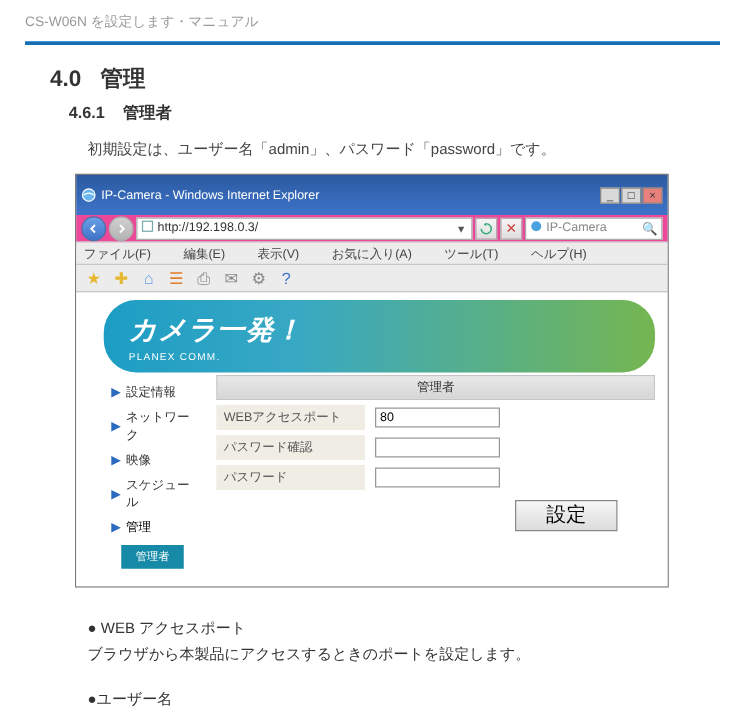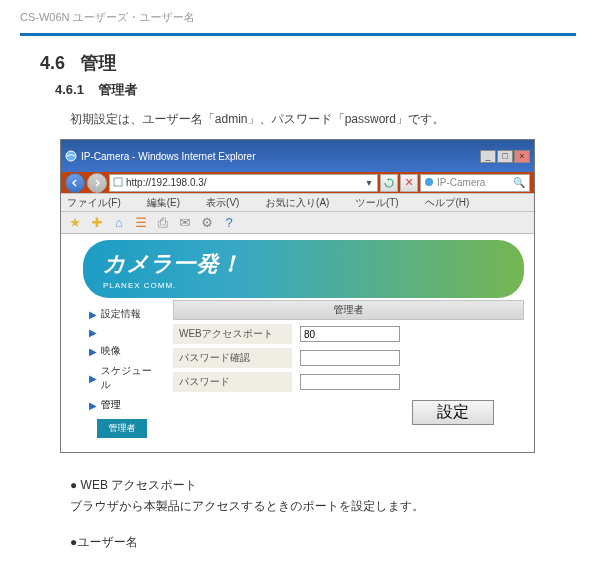--- a/index.html
+++ b/index.html
@@ -53,21 +53,21 @@
     width: 16px; height: 13px;
     background: #d9d9d9;
     border: 1px solid #888;
     display: inline-flex; align-items: center; justify-content: center;
     font-size: 9px; color:#333;
   }
   .close-btn { background: #e8807c; }
 
   .nav-row {
     height: 22px;
-    background: #c2410c;
+    background: #ec4899;
     display: flex;
     align-items: center;
     padding: 0 4px;
     gap: 2px;
     border-bottom: 1px solid #c7c7c7;
   }
   .nav-circle {
     width: 20px; height: 20px;
     border-radius: 50%;
     background: linear-gradient(#6aa0e6,#3e73c9);
@@ -205,25 +205,25 @@
     padding: 1px 24px;
     font-family: Liberation Serif, serif;
   }
 
   .desc-block { margin: 22px 0 0 50px; font-size: 12px; line-height: 1.7; color:#333; }
   .desc-head { margin-top: 16px; }
 </style>
 </head>
 <body>
 
-<div class="doc-header">CS-W06N ユーザーズ・ユーザー名</div>
+<div class="doc-header">CS-W06N を設定します・マニュアル</div>
 <div class="blue-divider"></div>
 
 <div>
-  <span class="section-num">4.6</span>
+  <span class="section-num">4.0</span>
   <span class="section-title">管理</span>
 </div>
 <div class="subsection">
   <span>4.6.1</span>
   <span>&nbsp;&nbsp;</span>
   <span>管理者</span>
 </div>
 
 <div class="intro">
   <div>初期設定は、ユーザー名「admin」、パスワード「password」です。</div>
@@ -312,20 +312,21 @@
     </div>
 
     <div class="panel-wrap">
       <div class="sidebar">
         <div class="side-item">
           <span class="side-arrow">▶</span>
           <span class="side-label">設定情報</span>
         </div>
         <div class="side-item">
           <span class="side-arrow">▶</span>
+          <span class="side-label">ネットワーク</span>
         </div>
         <div class="side-item">
           <span class="side-arrow">▶</span>
           <span class="side-label">映像</span>
         </div>
         <div class="side-item">
           <span class="side-arrow">▶</span>
           <span class="side-label">スケジュール</span>
         </div>
         <div class="side-item side-active">

